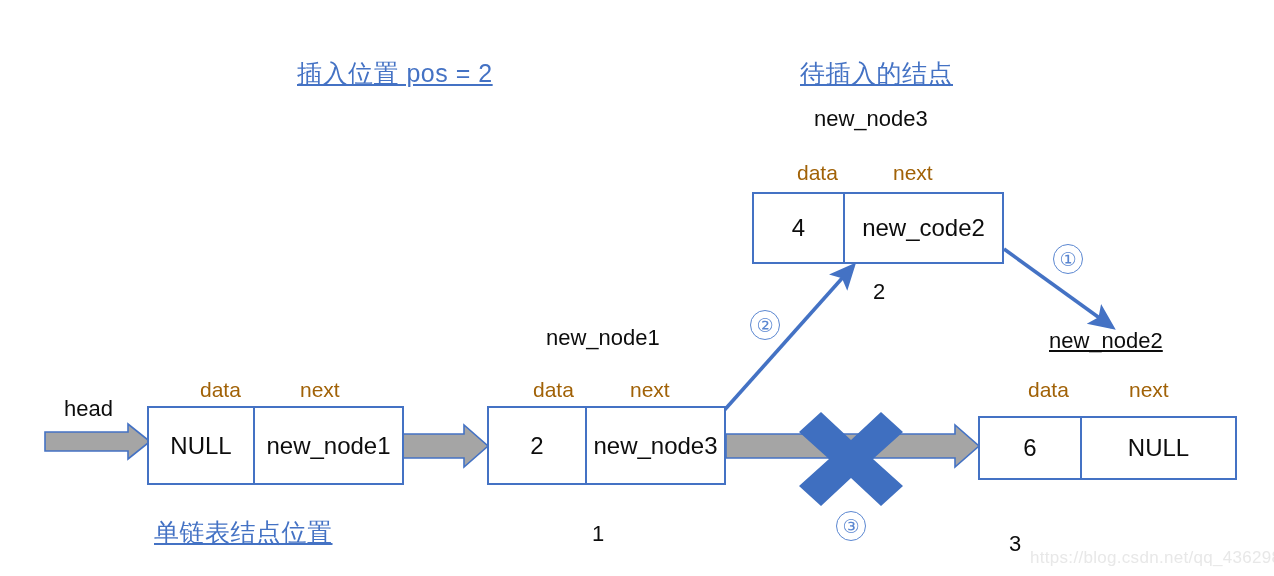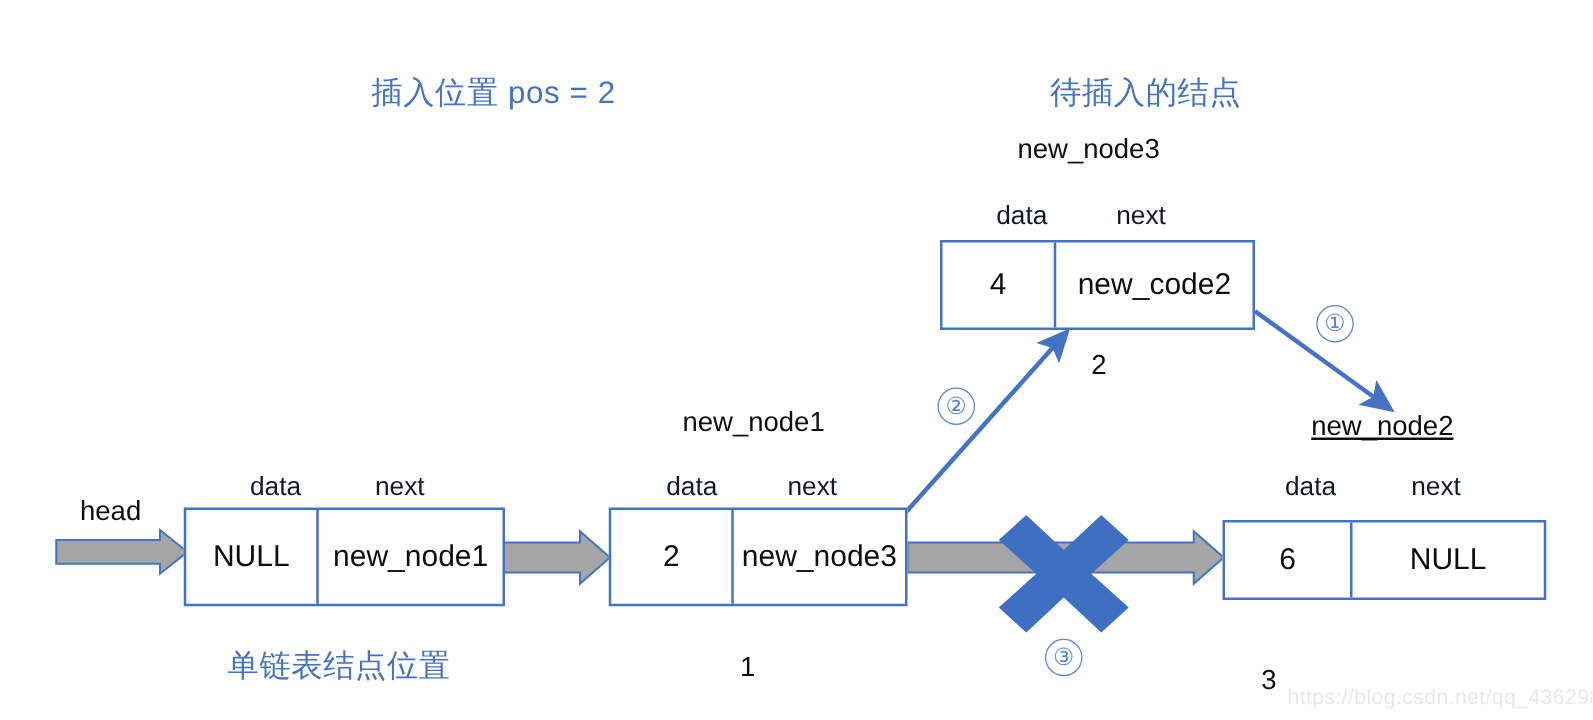--- a/index.html
+++ b/index.html
@@ -18,28 +18,29 @@
     overflow: hidden;
   }
   .abs { position: absolute; }
 
   
   .heading-cn {
     color: #4472c4;
     font-size: 25px;
     letter-spacing: 0.5px;
     white-space: nowrap;
+    text-decoration: underline;
   }
   .label-black {
     color: #0d0d0d;
     font-size: 22px;
     white-space: nowrap;
   }
   .field-header {
-    color: #0f172a;
+    color: #a16207;
     font-size: 21px;
     white-space: nowrap;
   }
   .pos-num {
     color: #0d0d0d;
     font-size: 22px;
     white-space: nowrap;
   }
   .cell-text {
     color: #0d0d0d;
@@ -133,21 +134,21 @@
       <line x1="1004" y1="249" x2="1112" y2="327" stroke="#4472c4" stroke-width="3.6" marker-end="url(#blueArrow)"></line>
     </g>
 
     <g>
       <line x1="712" y1="424" x2="853" y2="266" stroke="#4472c4" stroke-width="3.6" marker-end="url(#blueArrow)"></line>
     </g>
   </svg>
 
   <div class="abs heading-cn" style="left:297px; top:57px;">插入位置 pos = 2</div>
 
-  <div class="abs heading-cn" style="left:800px; top:57px;margin-left:40px;">待插入的结点</div>
+  <div class="abs heading-cn" style="left:800px; top:57px;">待插入的结点</div>
 
   <div class="abs label-black" style="left:814px; top:106px;">new_node3</div>
 
   <div class="abs field-header" style="left:797px; top:161px;">data</div>
   <div class="abs field-header" style="left:893px; top:161px;">next</div>
 
   <div class="node-box" style="left:752px; top:192px; width:252px; height:72px;">
     <div class="node-cell data-cell" style="width:99px;">
       <span class="cell-text">4</span>
     </div>
@@ -201,17 +202,17 @@
     <div class="node-cell data-cell" style="width:102px;">
       <span class="cell-text">6</span>
     </div>
     <div class="node-cell" style="width:153px;">
       <span class="cell-text">NULL</span>
     </div>
   </div>
 
   <div class="abs pos-num" style="left:1009px; top:531px;">3</div>
 
-  <div class="abs heading-cn" style="left:182px; top:516px;">单链表结点位置</div>
+  <div class="abs heading-cn" style="left:154px; top:516px;">单链表结点位置</div>
 
   <div class="watermark" style="left:1030px; top:548px;">https://blog.csdn.net/qq_43629857</div>
 
 </div>
 
 </body></html>

